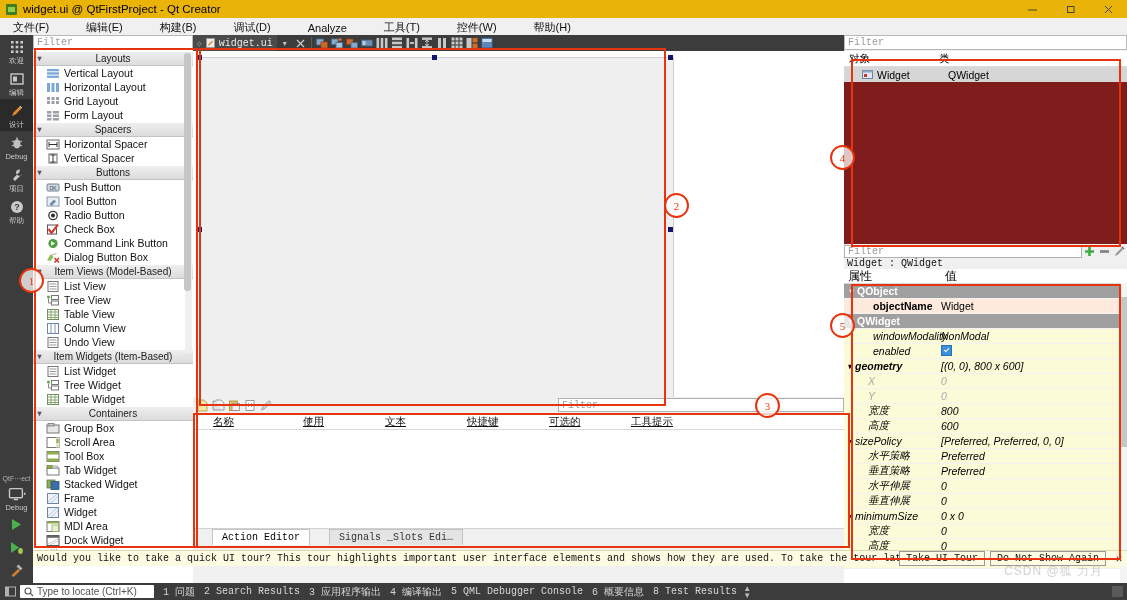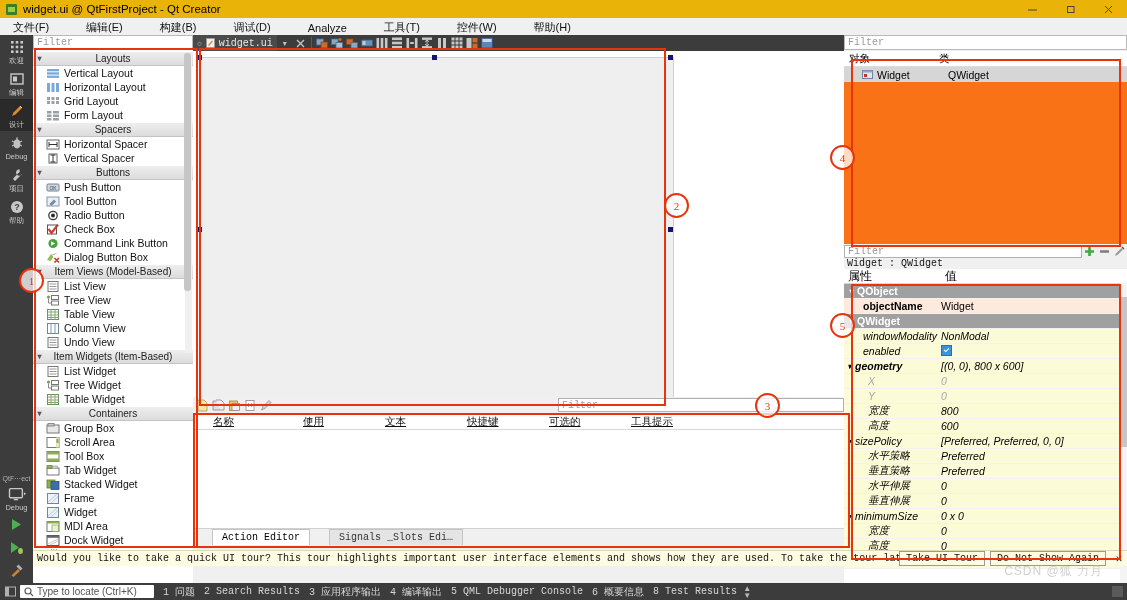--- a/index.html
+++ b/index.html
@@ -105,21 +105,21 @@
   .pe-head .v{padding-left:4px;}
   .pe-row{height:14px;display:flex;align-items:center;font-size:10.5px;border-bottom:1px solid #f2f2f2;}
   .pe-row .n{width:93px;display:flex;align-items:center;box-sizing:border-box;}
   .pe-row .v{flex:1;padding-left:4px;overflow:hidden;white-space:nowrap;}
   .pe-row.group{background:#a0a0a0;color:#fff;font-weight:bold;}
   .pe-row.group .n{padding-left:2px;}
   .pe-row.yellow{background:#fcfbd8;font-style:italic;}
   .pe-row.peach{background:#fdeadd;}
   .pe-row.bold .n{font-weight:bold;}
   .pe-row .chev{width:11px;text-align:center;font-size:8px;}
-  .pe-row .indent1{padding-left:19px;}
+  .pe-row .indent1{padding-left:29px;}
   .pe-row .indent2{padding-left:24px;}
   .pe-row .dim{color:#a8a8a8;}
   .pe-check{width:9px;height:9px;background:#3b90e0;border:1px solid #2a6fb0;display:inline-block;position:relative;}
   .pe-check:after{content:"";position:absolute;left:2px;top:2px;width:4px;height:2px;border-left:1.2px solid #fff;border-bottom:1.2px solid #fff;transform:rotate(-45deg);}
   .pe-scroll{position:absolute;right:0;top:14px;width:7px;height:300px;background:#f4f4f4;}
   .pe-thumb{position:absolute;right:0;top:14px;width:7px;height:150px;background:#c6c6c6;}
 
   
   .tourbar{position:absolute;left:33px;bottom:17px;right:0;height:15px;background:#fdfbe2;border-top:1px solid #ddd9b0;
            display:flex;align-items:center;font-family:"Liberation Mono",monospace;font-size:10px;color:#111;padding-left:4px;}
@@ -748,21 +748,21 @@
           <div class="ae-tab active">Action Editor</div>
           <div class="ae-tab">Signals _Slots Edi…</div>
         </div>
       </div>
     </div>
 
     <div class="rightwrap">
 
       <div class="objinsp">
         <div class="filterbox">Filter</div>
-        <div style="position:absolute;left:0;top:16px;width:283px;height:193px;background:#f97316;">
+        <div style="position:absolute;left:0;top:16px;width:283px;height:193px;background:#7f1d1d;">
           <div class="oi-head">
             <div class="c1">对象</div>
             <div>类</div>
           </div>
           <div class="oi-row">
             <svg class="oi-ico" viewBox="0 0 11 11">
                 <rect x="0.5" y="1.5" width="10" height="8" fill="#dfe8f2" stroke="#5f7a9a" stroke-width="0.9"></rect>
                 <rect x="0.5" y="1.5" width="10" height="2" fill="#8fa8c8"></rect>
                 <rect x="2" y="5" width="3" height="3" fill="#c03a2a"></rect>
               </svg>

